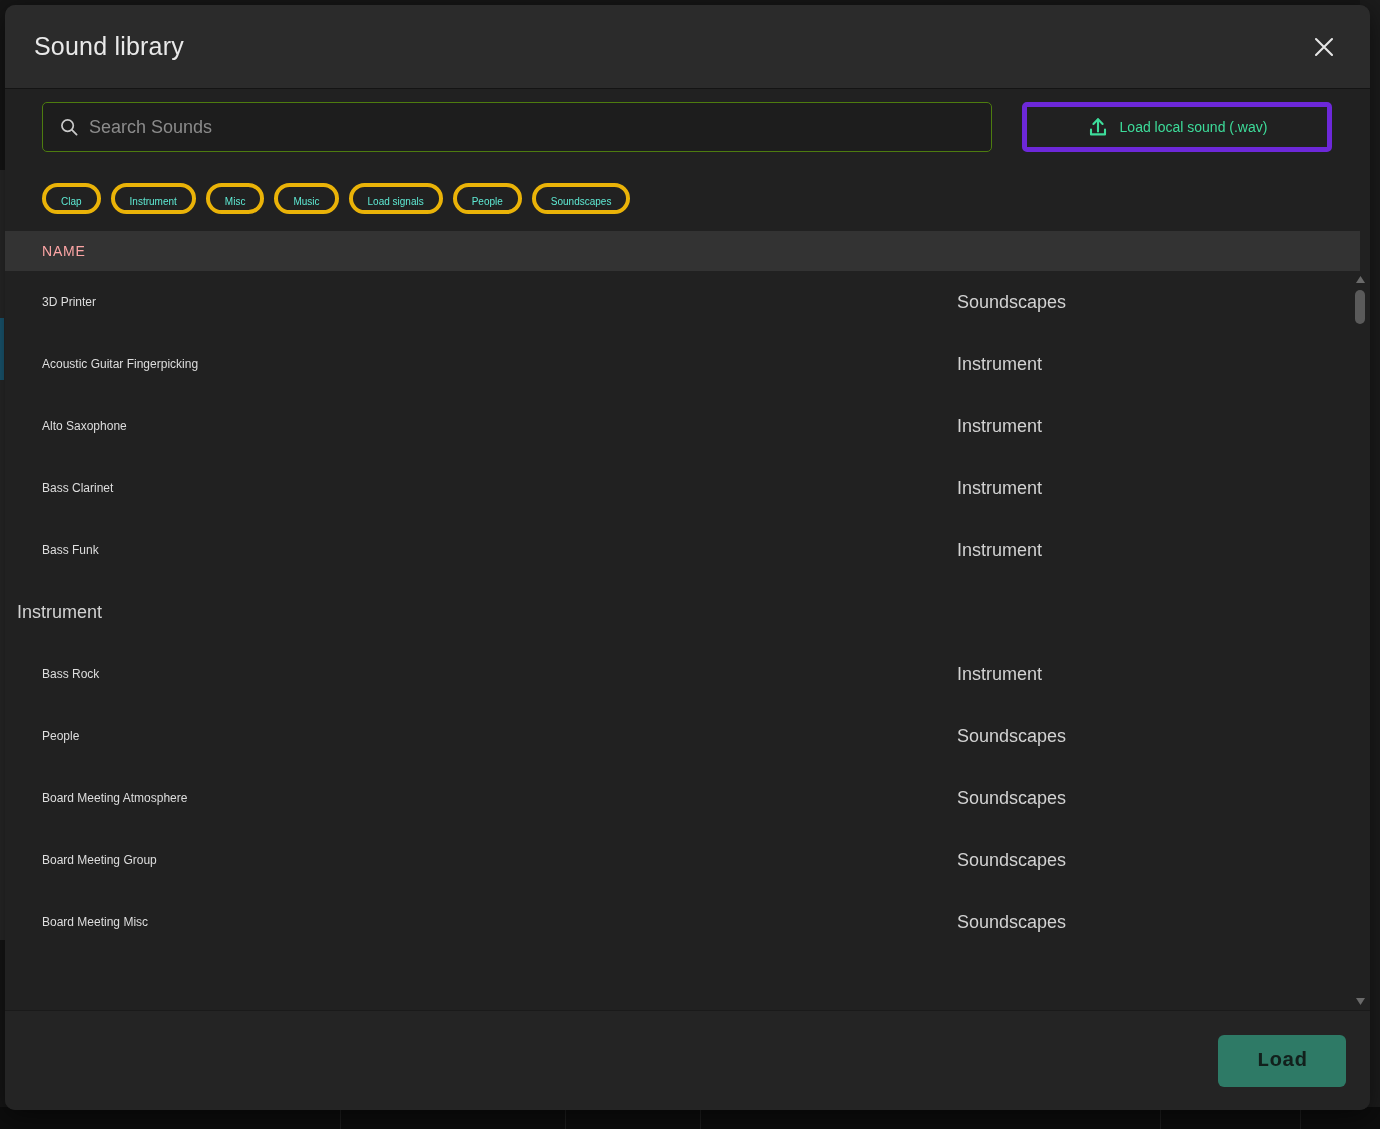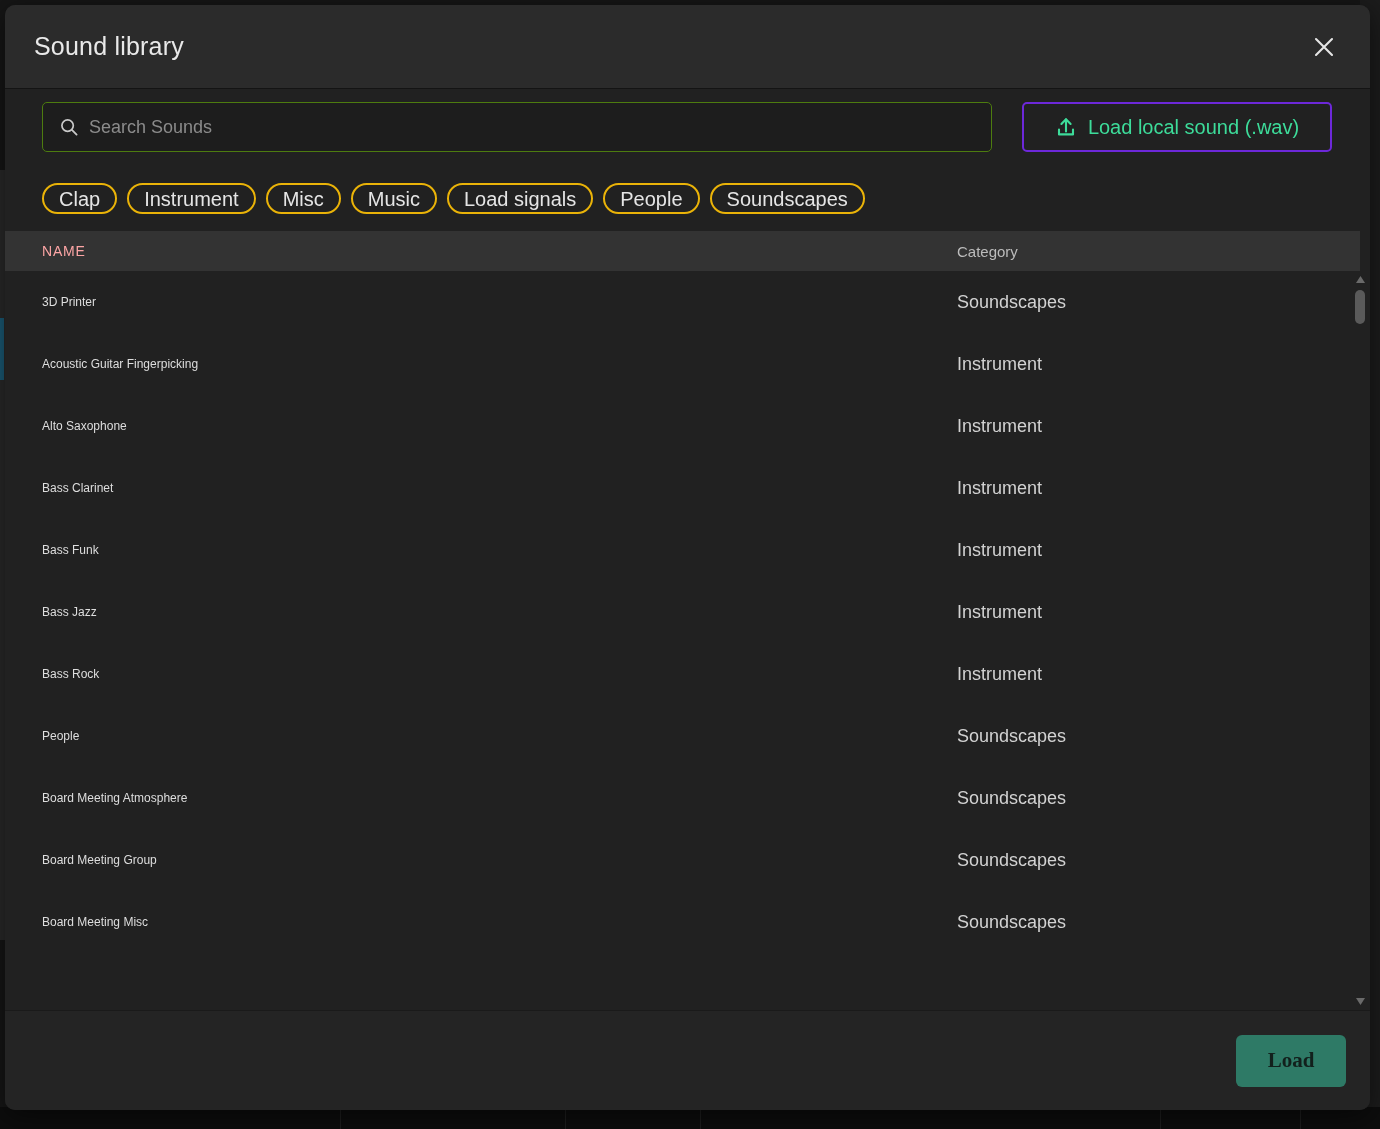--- a/index.html
+++ b/index.html
@@ -123,52 +123,52 @@
     font-size: 18px;
     padding-right: 14px;
   }
   .search-input::placeholder { color: #8b8b8b; }
 
   .load-local-button {
     flex: 0 0 auto;
     height: 50px;
     min-width: 310px;
     padding: 0 22px;
-    border: 2px solid #6d28d9;
+    border: 5px solid #6d28d9;
     border-radius: 5px;
     background: transparent;
     color: #3ddc9a;
     font-family: "Liberation Sans", sans-serif;
-    font-size: 20px;
+    font-size: 14px;
     display: flex;
     align-items: center;
     justify-content: center;
     gap: 11px;
     cursor: pointer;
   }
   .upload-icon { display: block; }
 
   
   .filter-row {
     flex: 0 0 66px;
     display: flex;
     align-items: center;
     gap: 10px;
     padding: 0 37px;
     background: #212121;
   }
   .filter-chip {
     height: 31px;
     padding: 0 15px;
-    border: 2px solid #eab308;
+    border: 4px solid #eab308;
     border-radius: 16px;
     background: transparent;
-    color: #e5e5e5;
+    color: #5eead4;
     font-family: "Liberation Sans", sans-serif;
-    font-size: 20px;
+    font-size: 10px;
     line-height: 29px;
     cursor: pointer;
     white-space: nowrap;
   }
 
   
   .table-wrap {
     flex: 1 1 auto;
     display: flex;
     flex-direction: column;
@@ -255,27 +255,27 @@
   .modal-footer {
     flex: 0 0 100px;
     background: #242424;
     border-top: 1px solid #1a1a1a;
     display: flex;
     align-items: center;
     justify-content: flex-end;
     padding-right: 24px;
   }
   .load-button {
-    width: 110px;
+    width: 128px;
     height: 52px;
     border: none;
     border-radius: 6px;
     background: #2e7a66;
     color: #12201c;
-    font-family: Liberation Serif, serif;
+    font-family: Liberation Mono, monospace;
     font-size: 21px;
     font-weight: bold;
     cursor: pointer;
   }
 </style>
 </head>
 <body>
 
 <div id="app-backdrop">
   <div class="backdrop-left-strip"></div>
@@ -326,21 +326,20 @@
     <button class="filter-chip">Misc</button>
     <button class="filter-chip">Music</button>
     <button class="filter-chip">Load signals</button>
     <button class="filter-chip">People</button>
     <button class="filter-chip">Soundscapes</button>
   </div>
 
   <div class="table-wrap">
     <div class="table-head">
       <div class="th-name">NAME</div>
-      <div class="th-category">Category</div>
     </div>
 
     <div class="table-body">
       <div id="rows-container">
           <div class="sound-row">
             <div class="cell-name">3D Printer</div>
             <div class="cell-category">Soundscapes</div>
           </div>
           <div class="sound-row">
             <div class="cell-name">Acoustic Guitar Fingerpicking</div>
@@ -352,21 +351,20 @@
           </div>
           <div class="sound-row">
             <div class="cell-name">Bass Clarinet</div>
             <div class="cell-category">Instrument</div>
           </div>
           <div class="sound-row">
             <div class="cell-name">Bass Funk</div>
             <div class="cell-category">Instrument</div>
           </div>
           <div class="sound-row">
-            <div class="cell-name">Bass Jazz</div>
             <div class="cell-category">Instrument</div>
           </div>
           <div class="sound-row">
             <div class="cell-name">Bass Rock</div>
             <div class="cell-category">Instrument</div>
           </div>
           <div class="sound-row">
             <div class="cell-name">People</div>
             <div class="cell-category">Soundscapes</div>
           </div>

